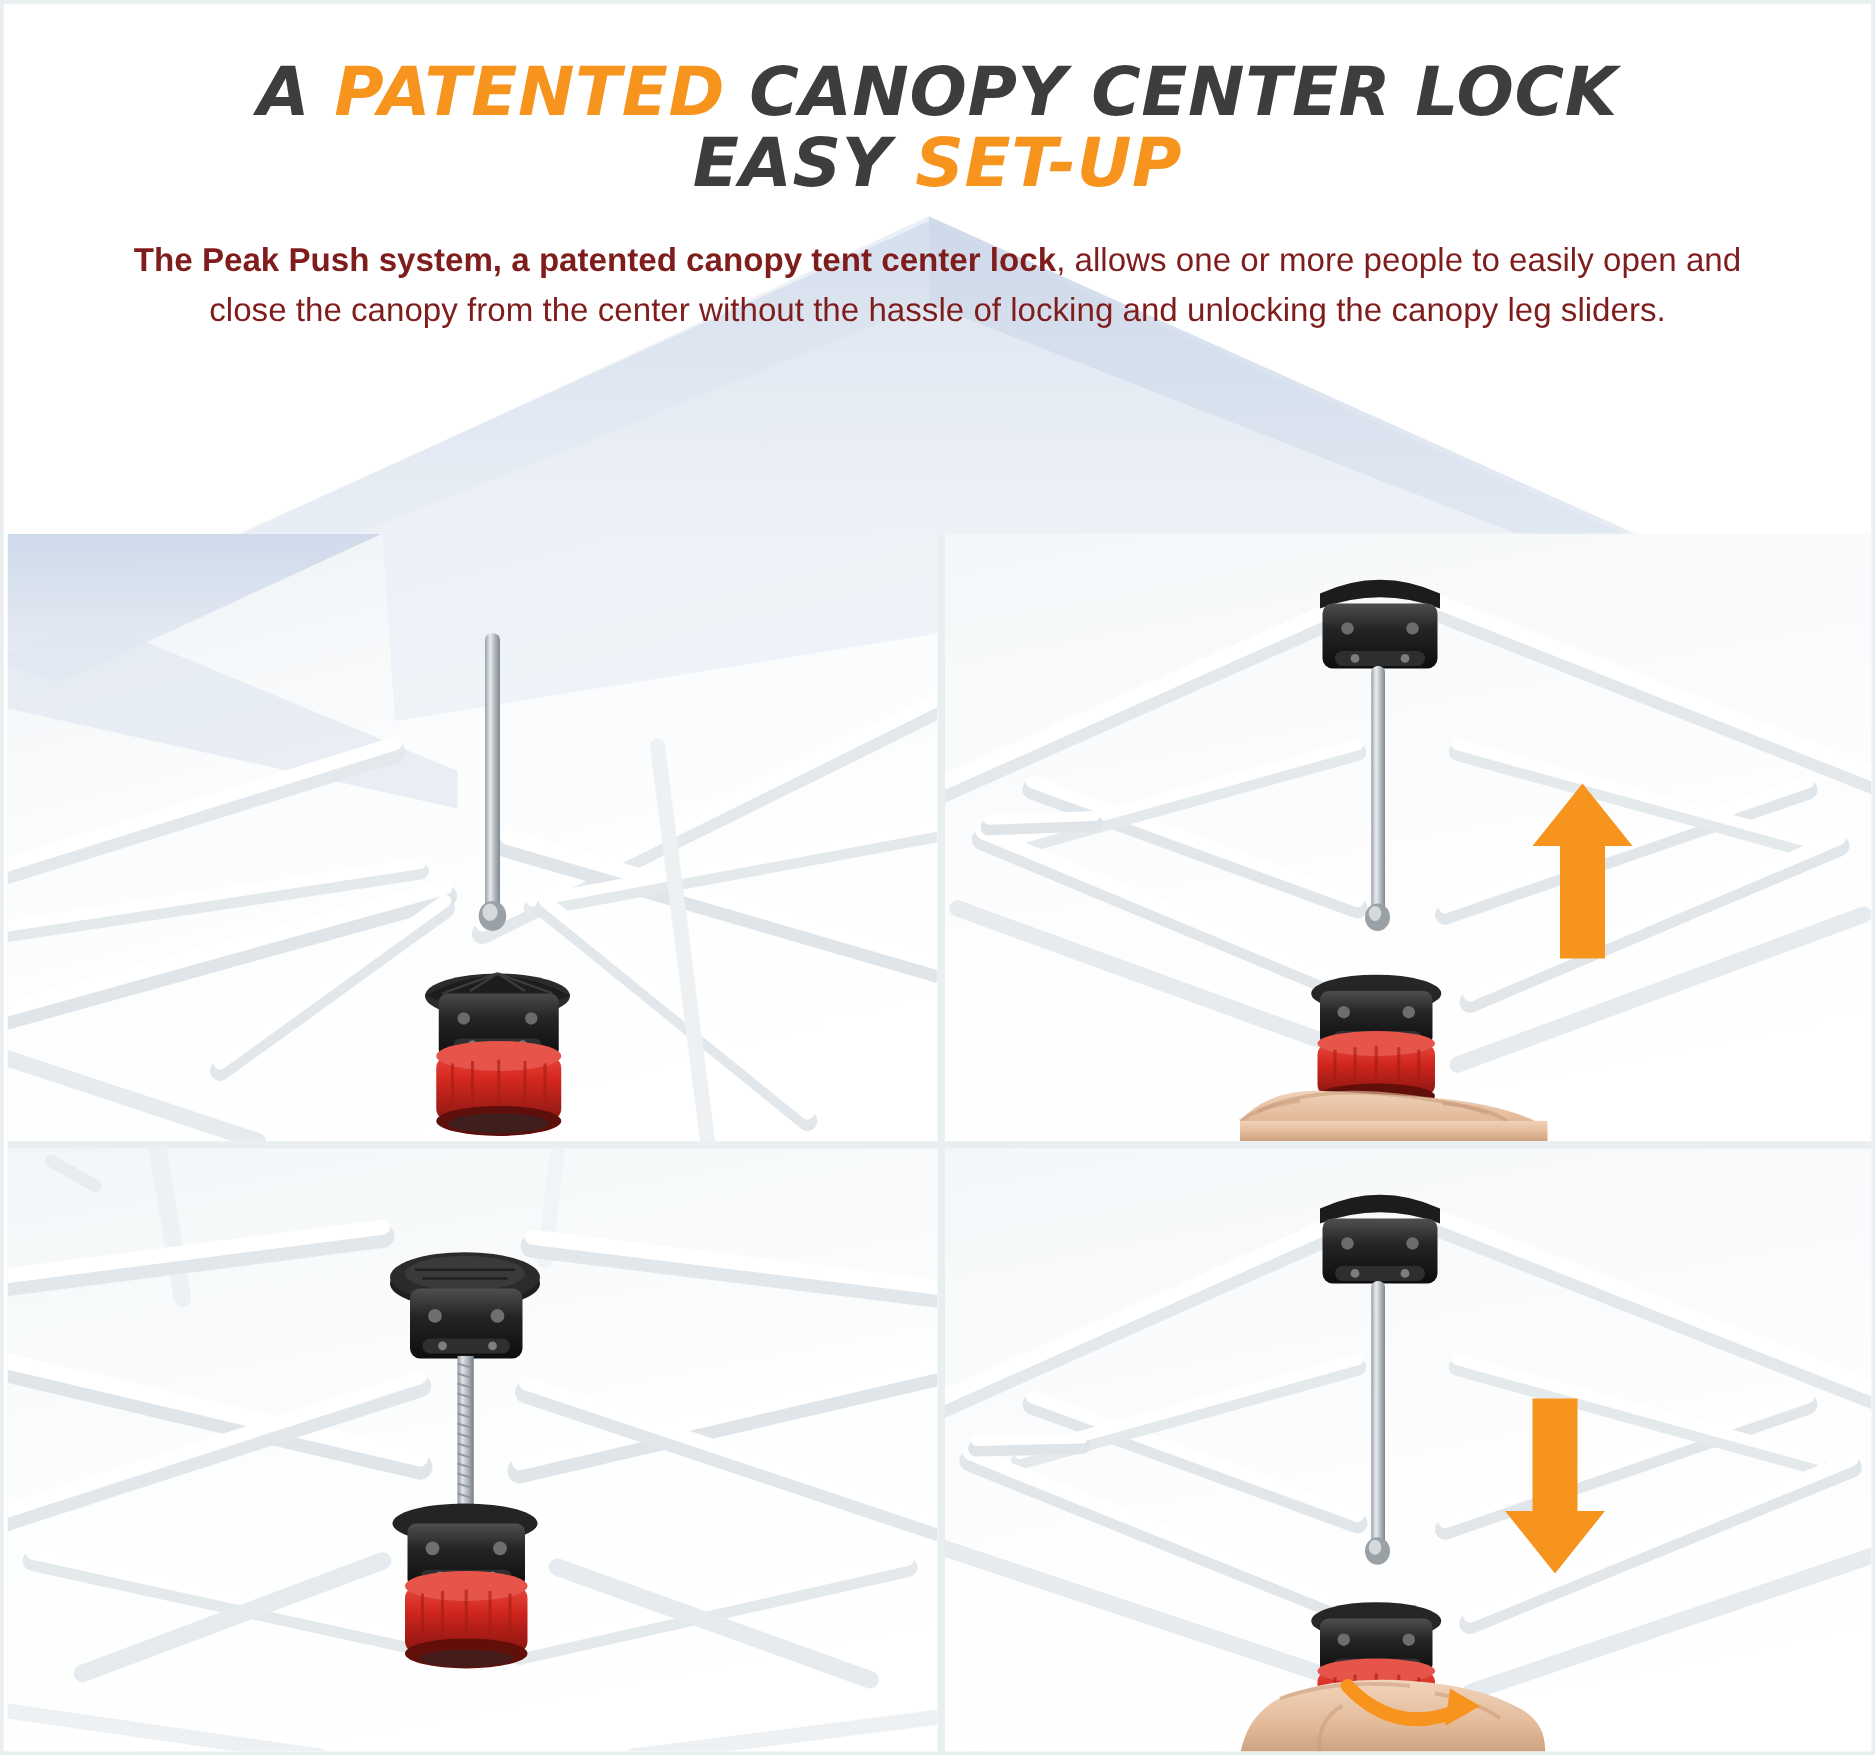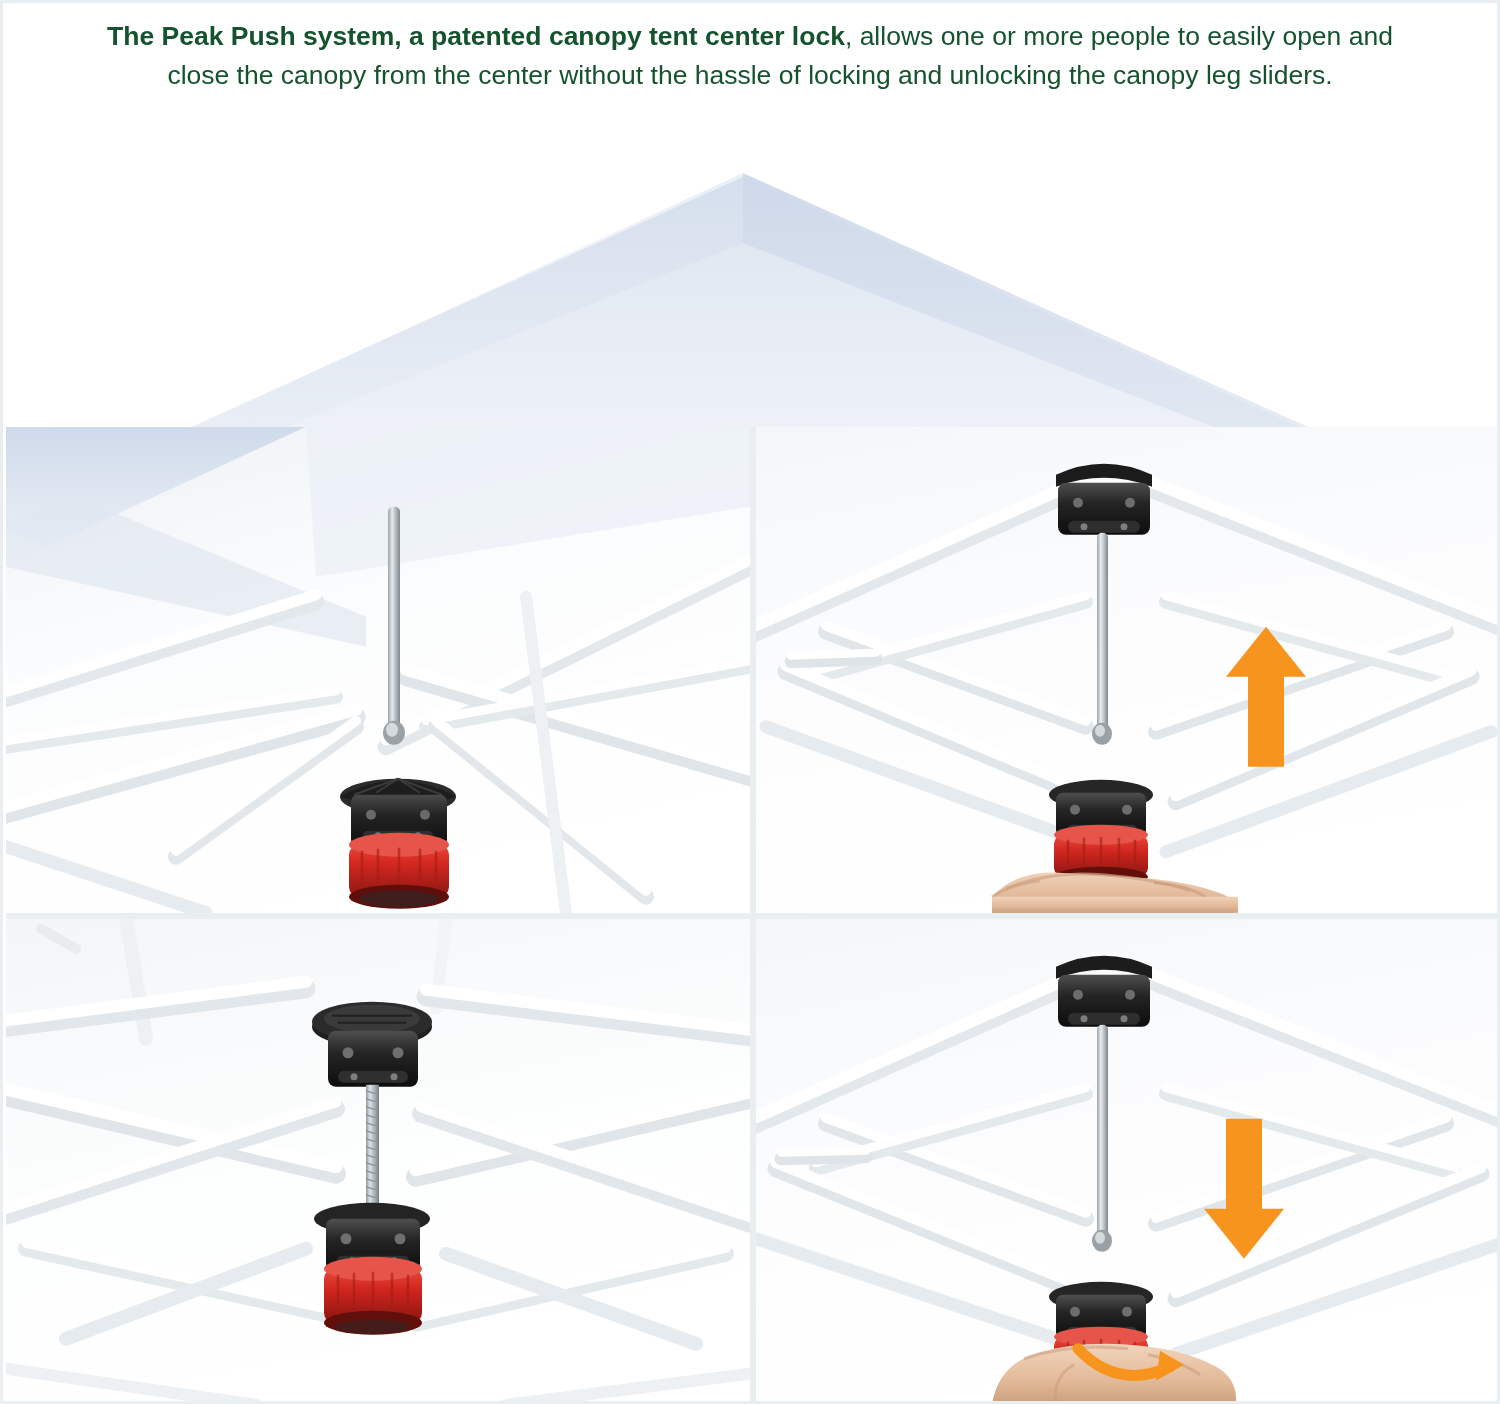--- a/index.html
+++ b/index.html
@@ -36,26 +36,26 @@
   }
   .headline .line {
     display: block;
     white-space: nowrap;
   }
   .hl-orange { color: #f7941e; }
   .hl-dark { color: #3d3d3d; }
 
   
   .paragraph {
-    margin: 14px auto 0 auto;
+    margin: 30px auto 0 auto;
     width: 1300px;
     text-align: center;
     font-size: 26.5px;
     line-height: 1.48;
-    color: #14532d;
+    color: #7f1d1d;
     font-family: "Liberation Sans", sans-serif;
     position: relative;
     z-index: 3;
   }
 
   
   .bg-canopy {
     position: absolute;
     left: 0;
     top: 150px;
@@ -102,20 +102,24 @@
         <stop offset="100%" stop-color="#f2f5f9" stop-opacity="0.4"></stop>
       </linearGradient>
     </defs>
     <polygon points="740,20 1430,330 1430,360 740,90" fill="url(#bgfade)"></polygon>
     <polygon points="740,20 70,330 70,360 740,90" fill="url(#bgfade2)"></polygon>
     <polygon points="740,24 1425,332 740,300 60,332" fill="url(#bgfade)" opacity="0.75"></polygon>
     <polygon points="70,330 70,400 140,430 140,350" fill="#dfe7f1" opacity="0.8"></polygon>
     <polygon points="760,300 860,300 860,380 760,370" fill="#eef2f7" opacity="0.7"></polygon>
   </svg>
 
+  <div class="headline">
+    <span class="line"><span class="hl-dark">A </span><span class="hl-orange">PATENTED</span><span class="hl-dark"> CANOPY CENTER LOCK</span></span>
+    <span class="line"><span class="hl-dark">EASY </span><span class="hl-orange">SET-UP</span></span>
+  </div>
 
   <div class="paragraph">
     <span style="font-weight:bold">The Peak Push system, a patented canopy tent center lock</span><span>, allows one or more people to easily open and close the canopy from the center without the hassle of locking and unlocking the canopy leg sliders.</span><br>
   </div>
 
   <div class="grid">
 
     <div class="cell">
       <svg viewBox="0 0 744 486" preserveAspectRatio="xMidYMid slice">
         <defs>

